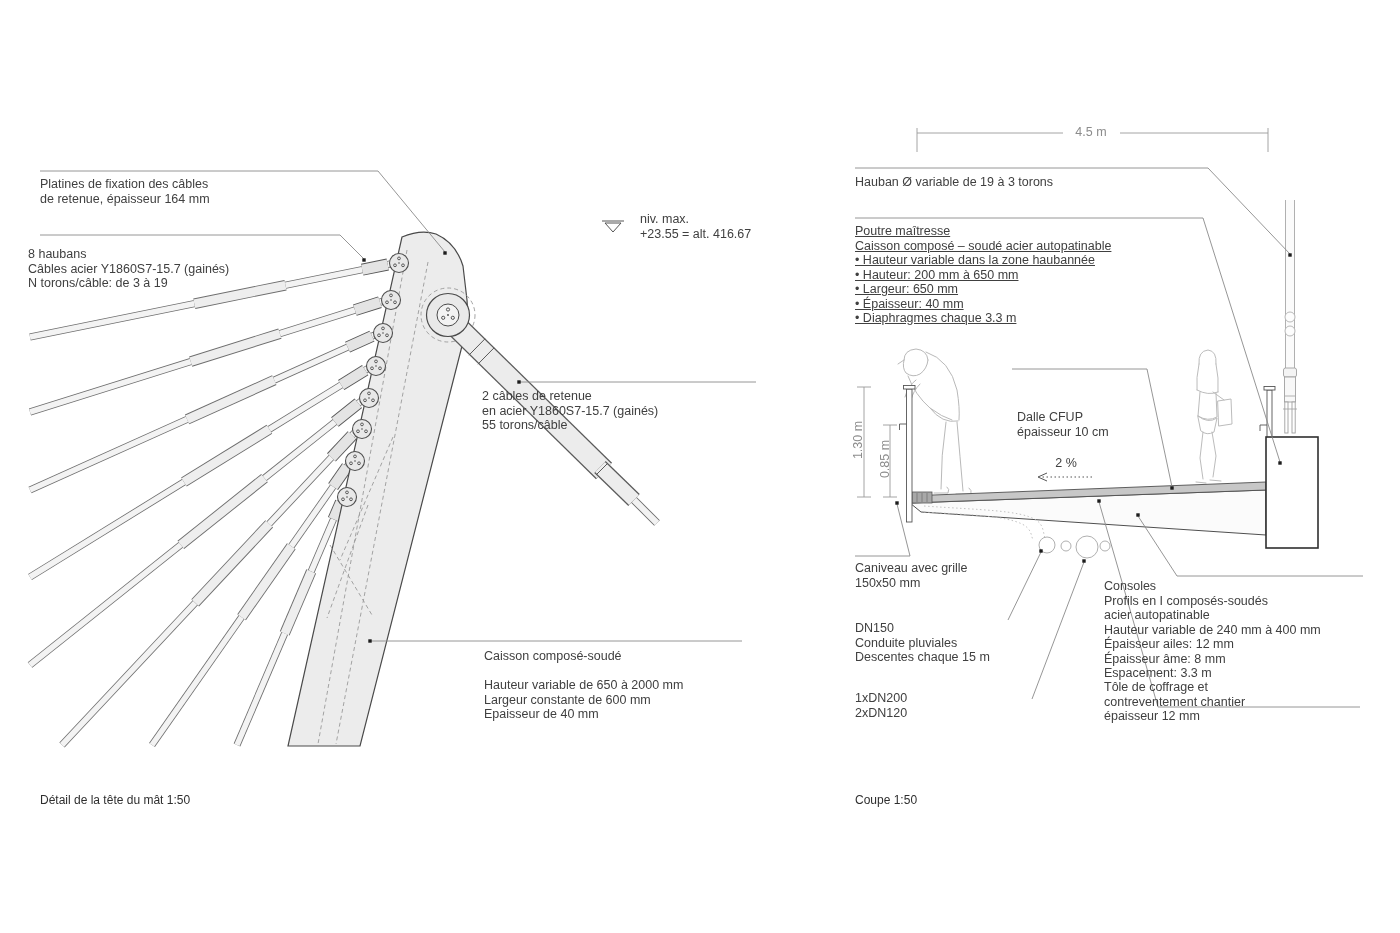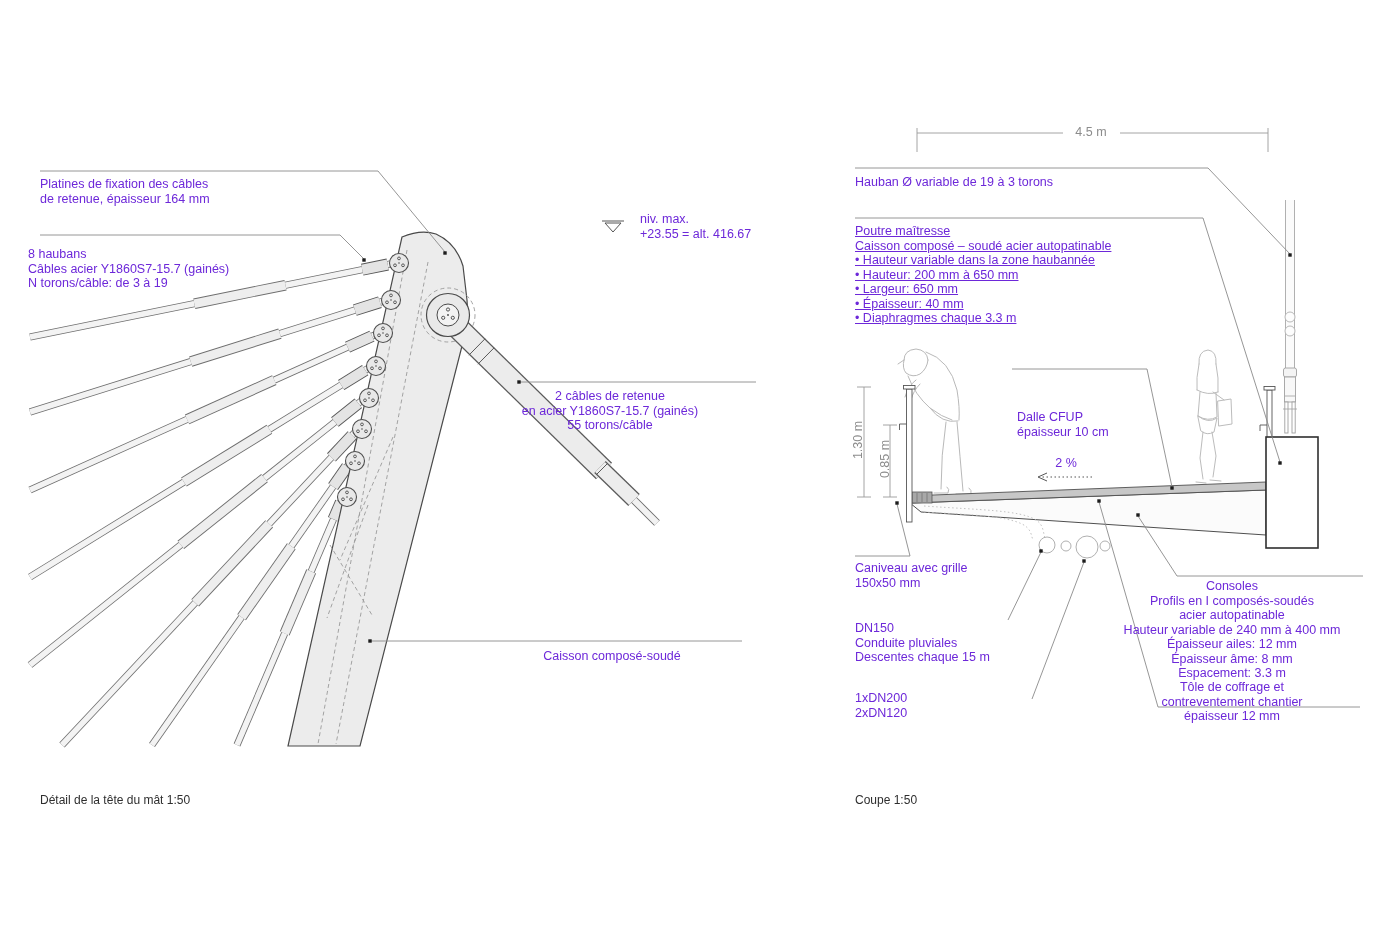--- a/index.html
+++ b/index.html
@@ -1,20 +1,20 @@
 <!DOCTYPE html>
 <html><head>
 <meta charset="utf-8">
 <style>
   html,body{margin:0;padding:0;background:#ffffff;}
   #page{position:relative;width:1400px;height:933px;background:#ffffff;overflow:hidden;
         font-family:"Liberation Sans","DejaVu Sans",sans-serif;}
   svg{position:absolute;left:0;top:0;}
-  .label{position:absolute;font-size:12.5px;line-height:14.5px;color:#6d28d9;white-space:pre-line;}
-  .r{text-align:center;}
+  .label{position:absolute;font-size:12.5px;line-height:14.5px;color:#404040;white-space:pre-line;}
+  .r{text-align:left;}
   .c{text-align:center;}
   .dim{color:#8c8c8c;}
   .rot{transform:rotate(-90deg);}
   .title{position:absolute;font-size:12px;line-height:18px;color:#2e2e2e;white-space:pre-line;}
 </style>
 </head>
 <body>
 
 <div id="page">
 
@@ -267,20 +267,23 @@
 de retenue, épaisseur 164 mm</div>
 <div class="label" style="left:28px;top:247px;">8 haubans
 Câbles acier Y1860S7-15.7 (gainés)
 N torons/câble: de 3 à 19</div>
 <div class="label" style="left:640px;top:212px;">niv. max.
 +23.55 = alt. 416.67</div>
 <div class="label r" style="left:482px;top:389px;width:256px;">2 câbles de retenue
 en acier Y1860S7-15.7 (gainés)
 55 torons/câble</div>
 <div class="label r" style="left:484px;top:649px;width:256px;">Caisson composé-soudé</div>
+<div class="label r" style="left:484px;top:678px;width:256px;">Hauteur variable de 650 à 2000 mm
+Largeur constante de 600 mm
+Epaisseur de 40 mm</div>
 <div class="title" style="left:40px;top:791px;">Détail de la tête du mât 1:50</div>
 
 <div class="label dim c" style="left:1061px;top:125px;width:60px;">4.5 m</div>
 <div class="label" style="left:855px;top:175px;">Hauban Ø variable de 19 à 3 torons</div>
 <div class="label" style="left:855px;top:224px;text-decoration:underline;">Poutre maîtresse
 Caisson composé – soudé acier autopatinable
 • Hauteur variable dans la zone haubannée
 • Hauteur: 200 mm à 650 mm
 • Largeur: 650 mm
 • Épaisseur: 40 mm

